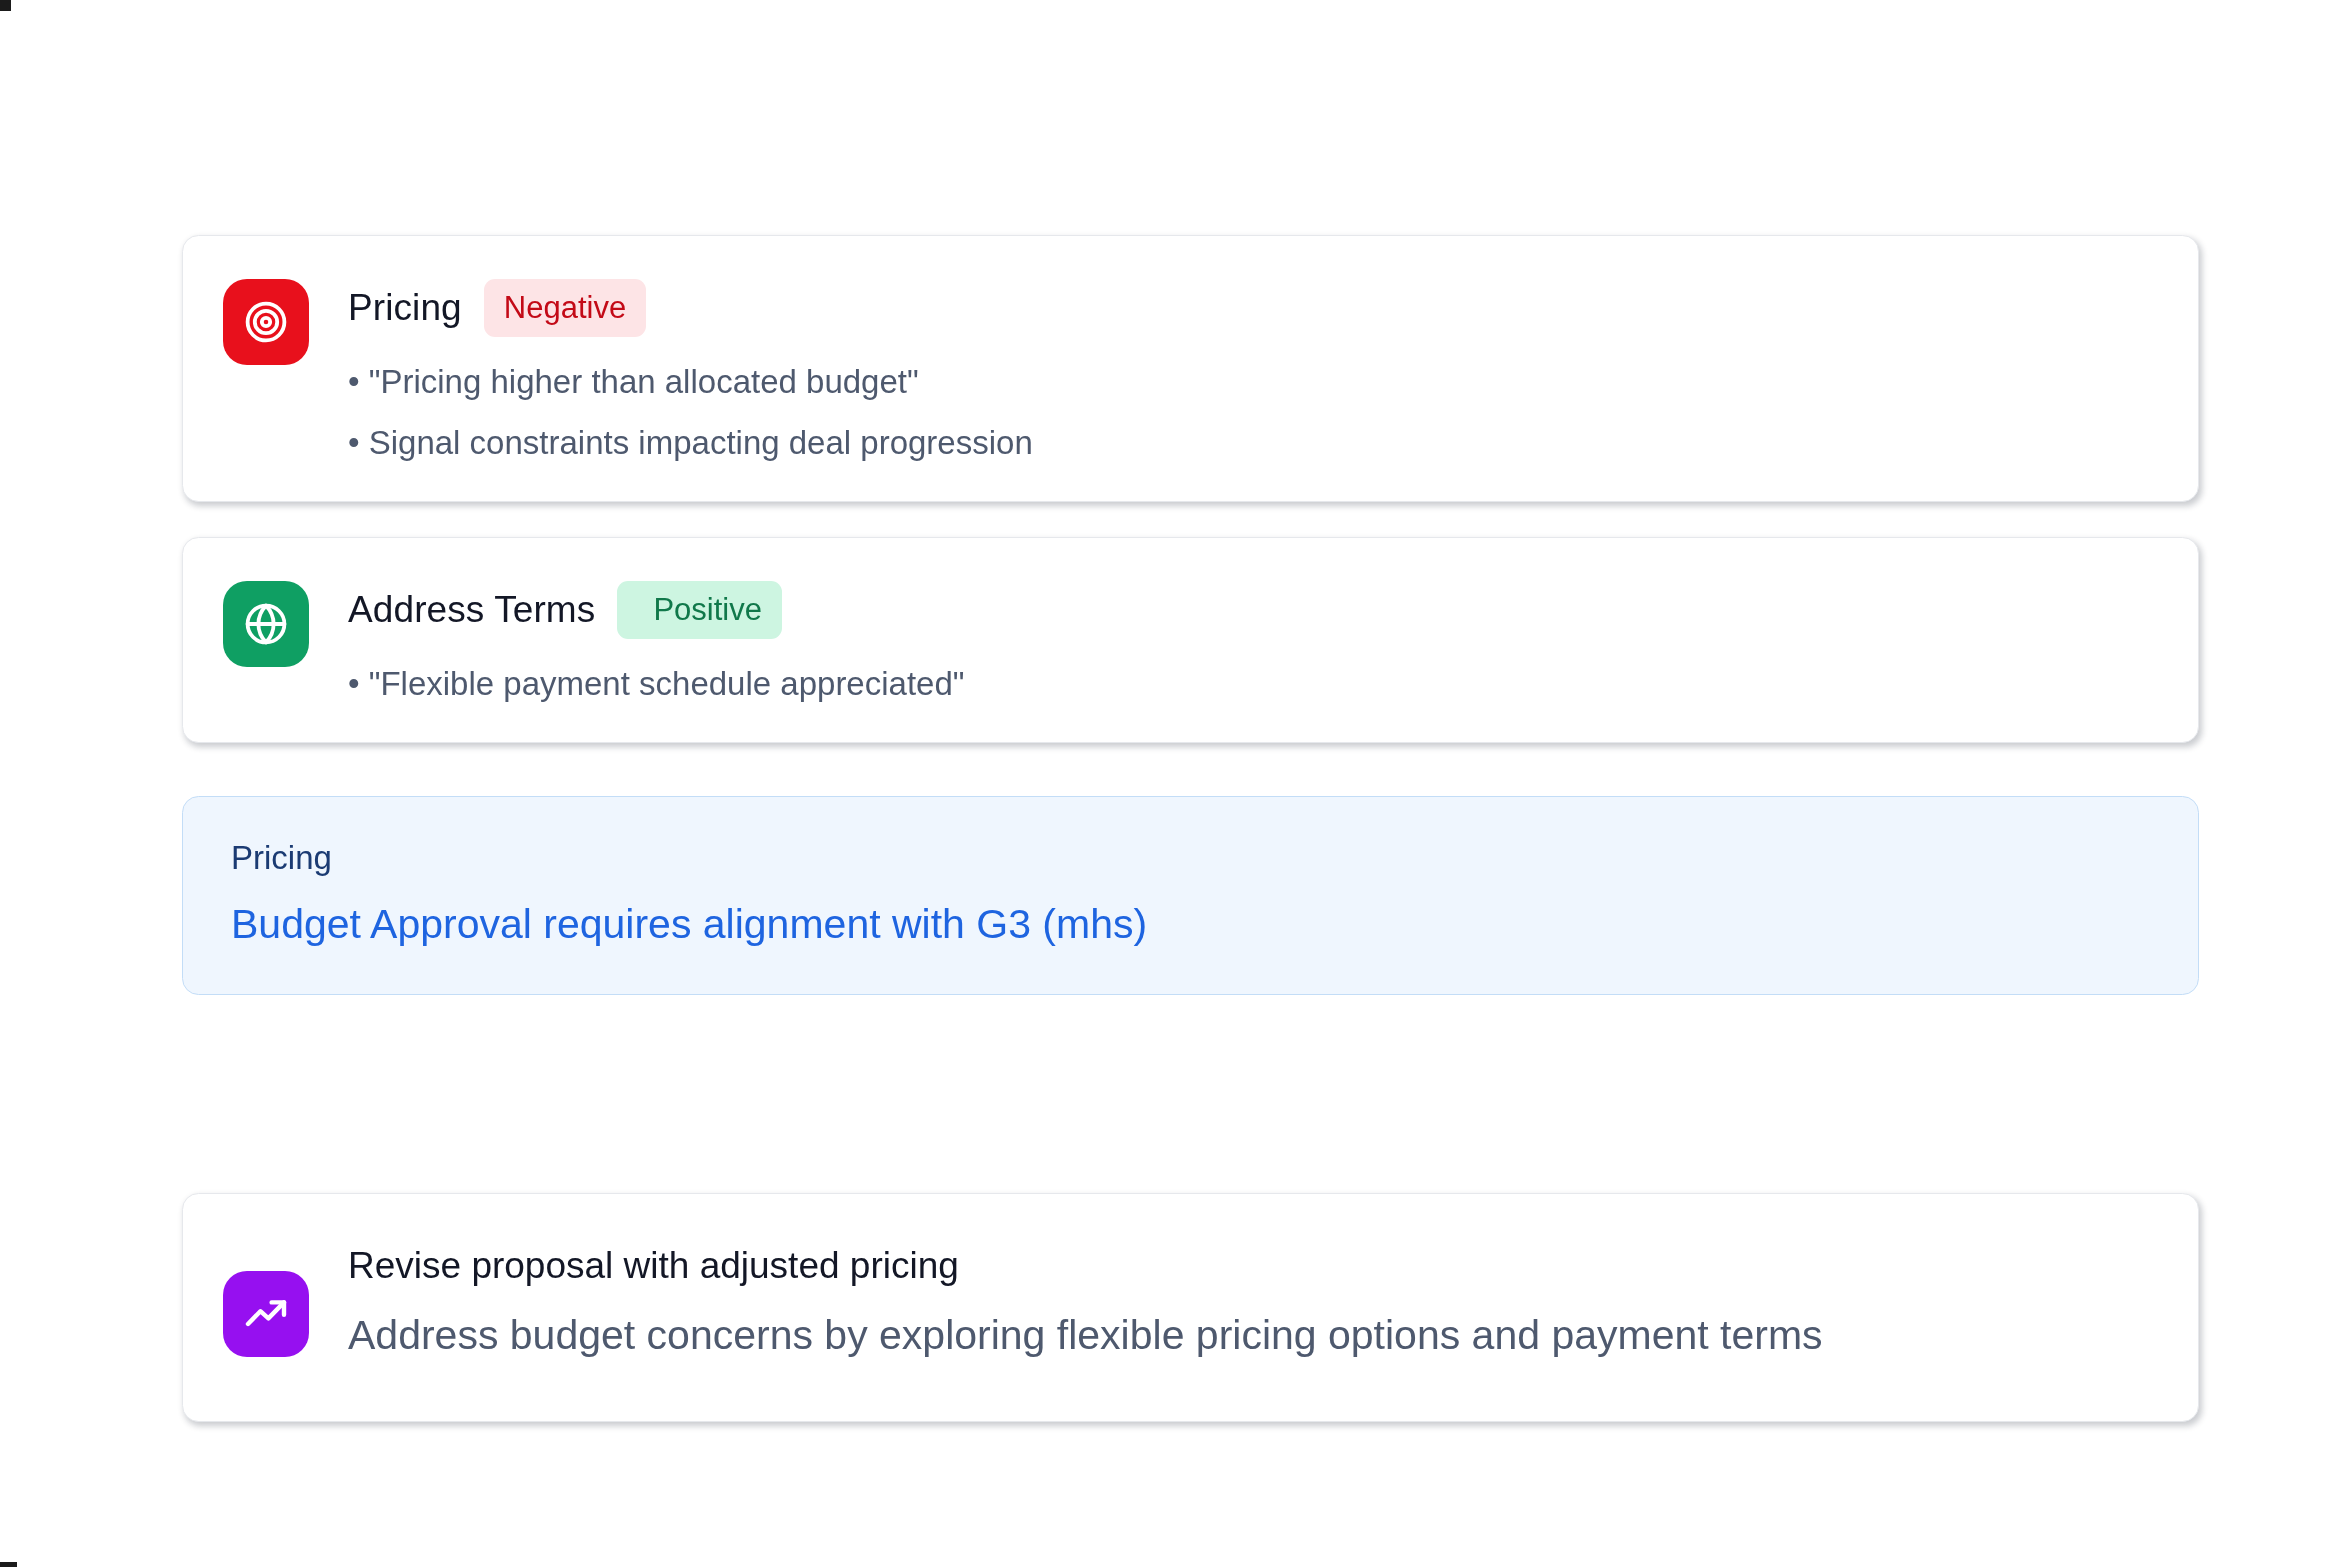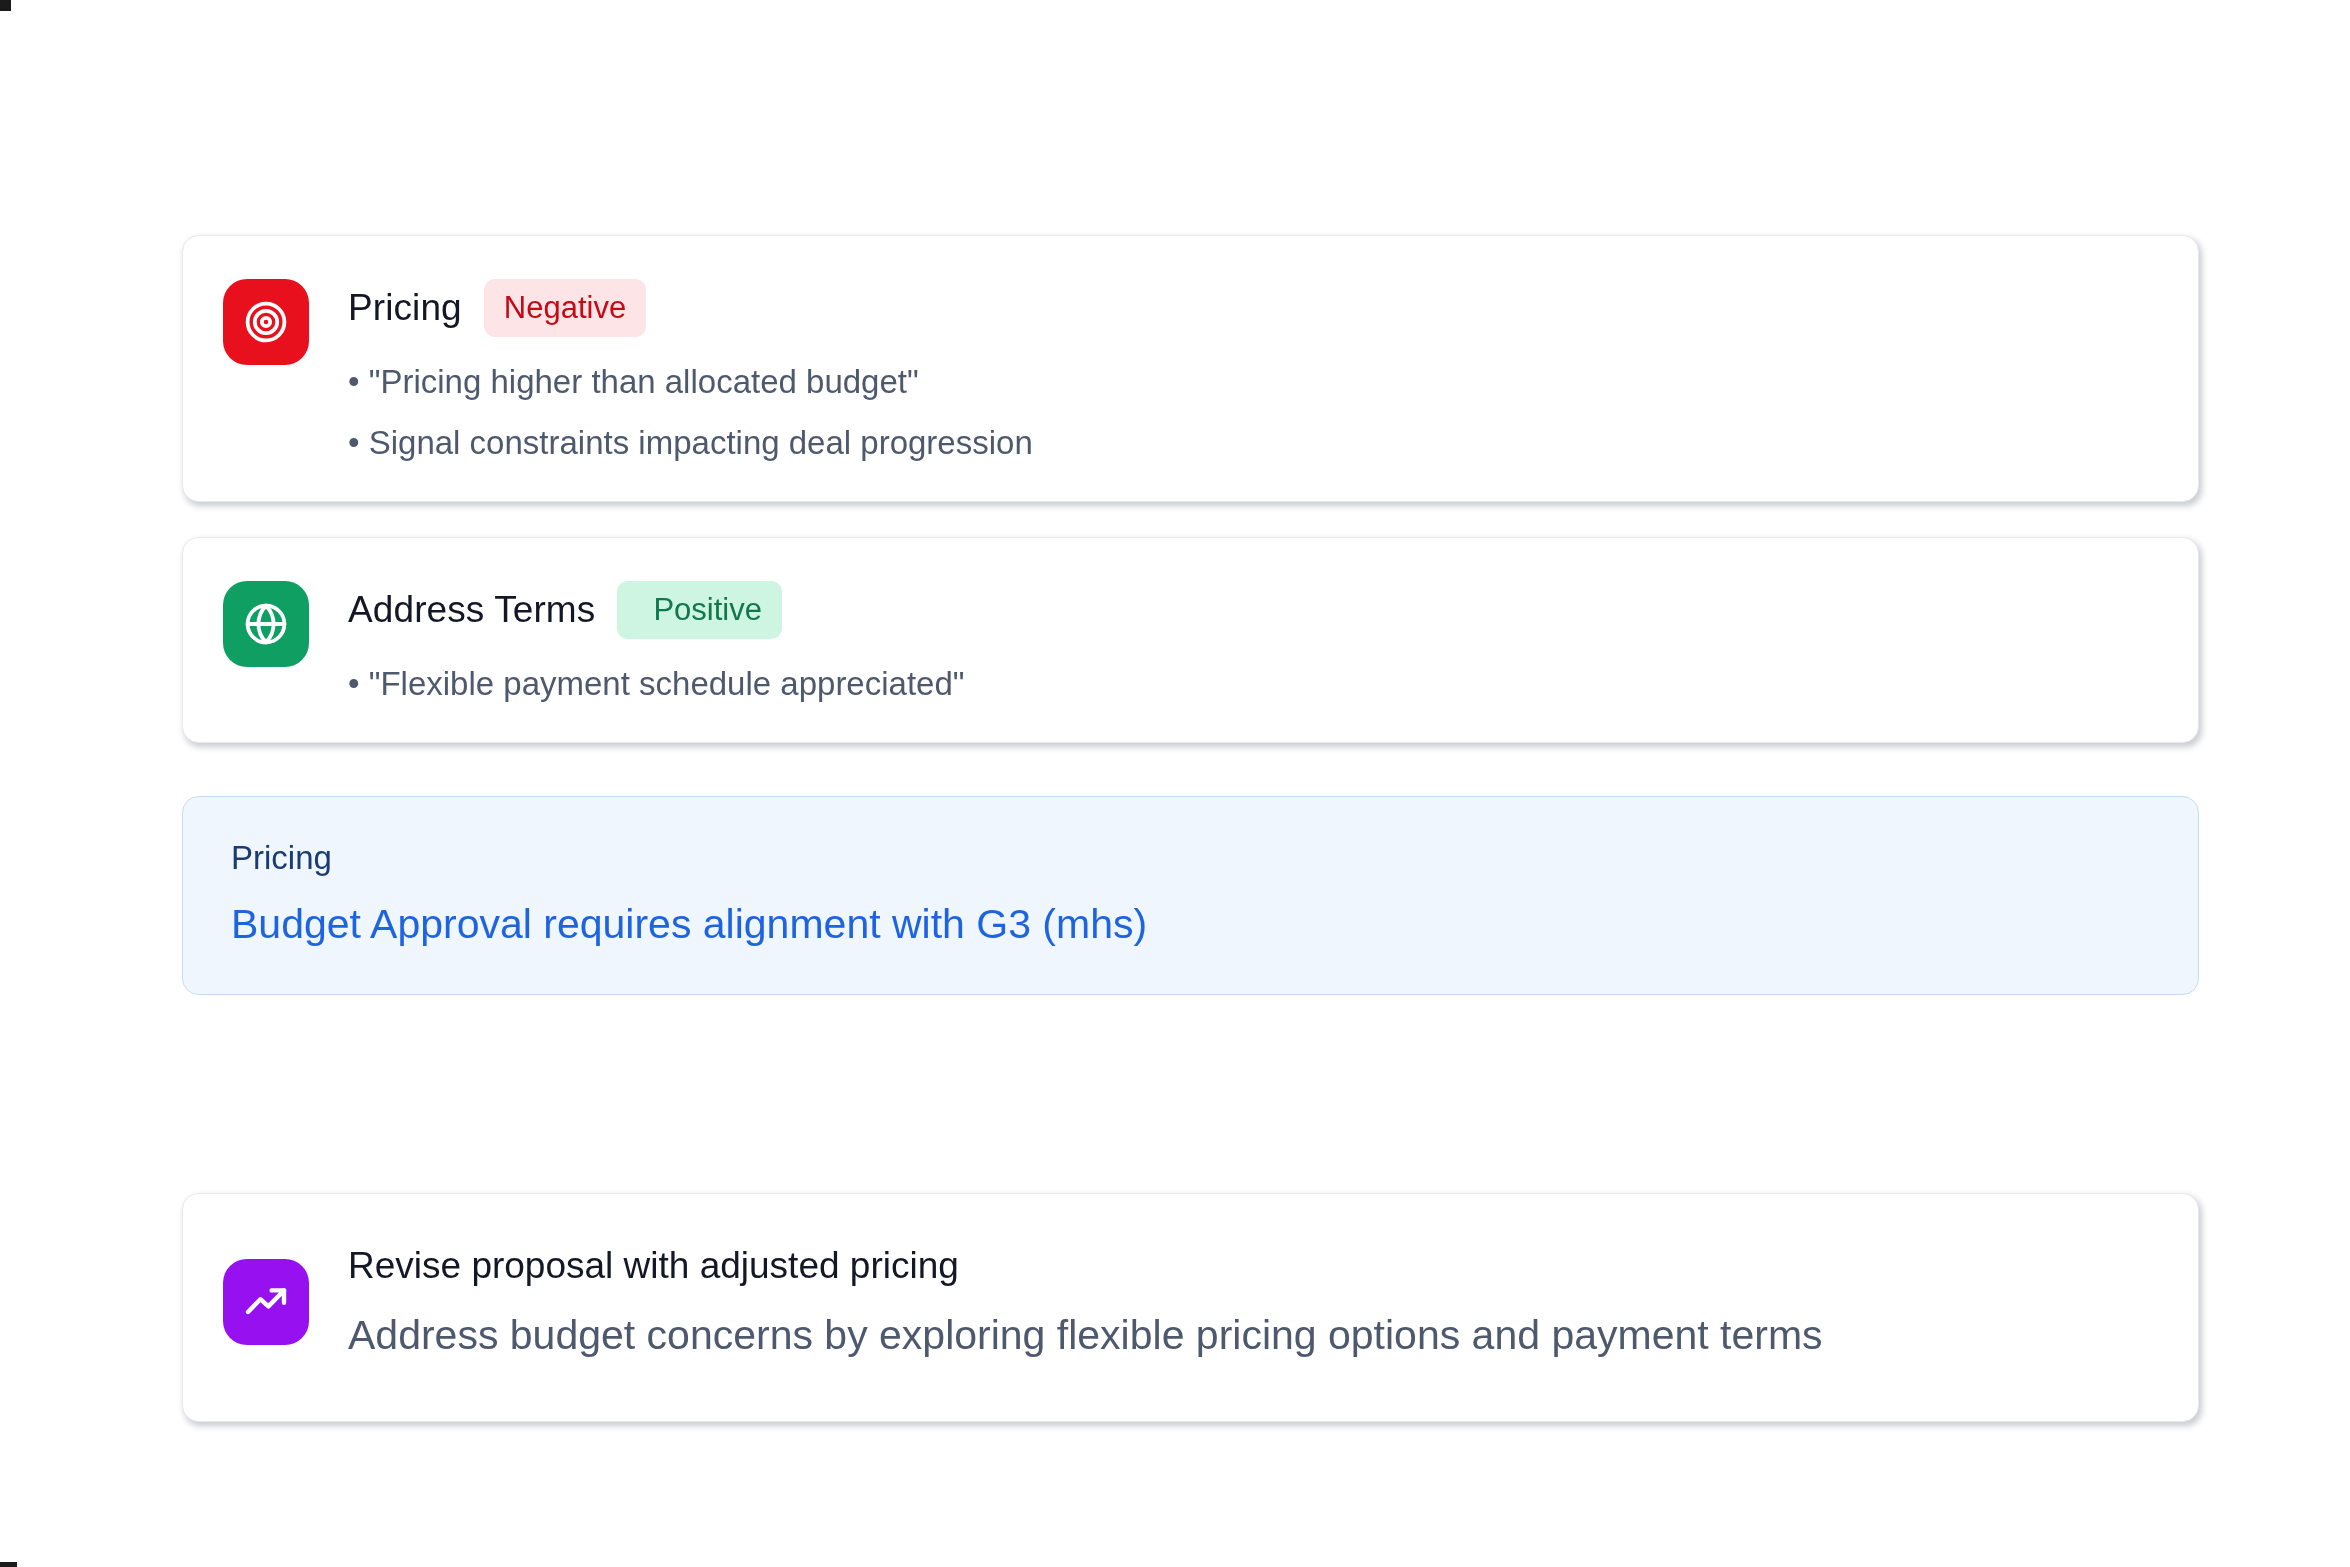--- a/index.html
+++ b/index.html
@@ -137,21 +137,21 @@
   .signal-text {
     font-size: 41px;
     line-height: 1.05;
     color: #1e64e0;
     white-space: nowrap;
   }
 
   
   .action-inner {
     display: flex;
-    align-items: center;
+    align-items: flex-end;
     padding: 50px 40px 64px 40px;
   }
   .action-body {
     margin-left: 39px;
     flex: 1 1 auto;
     min-width: 0;
     padding-top: 1.8px;
   }
   .action-title {
     font-size: 37px;

